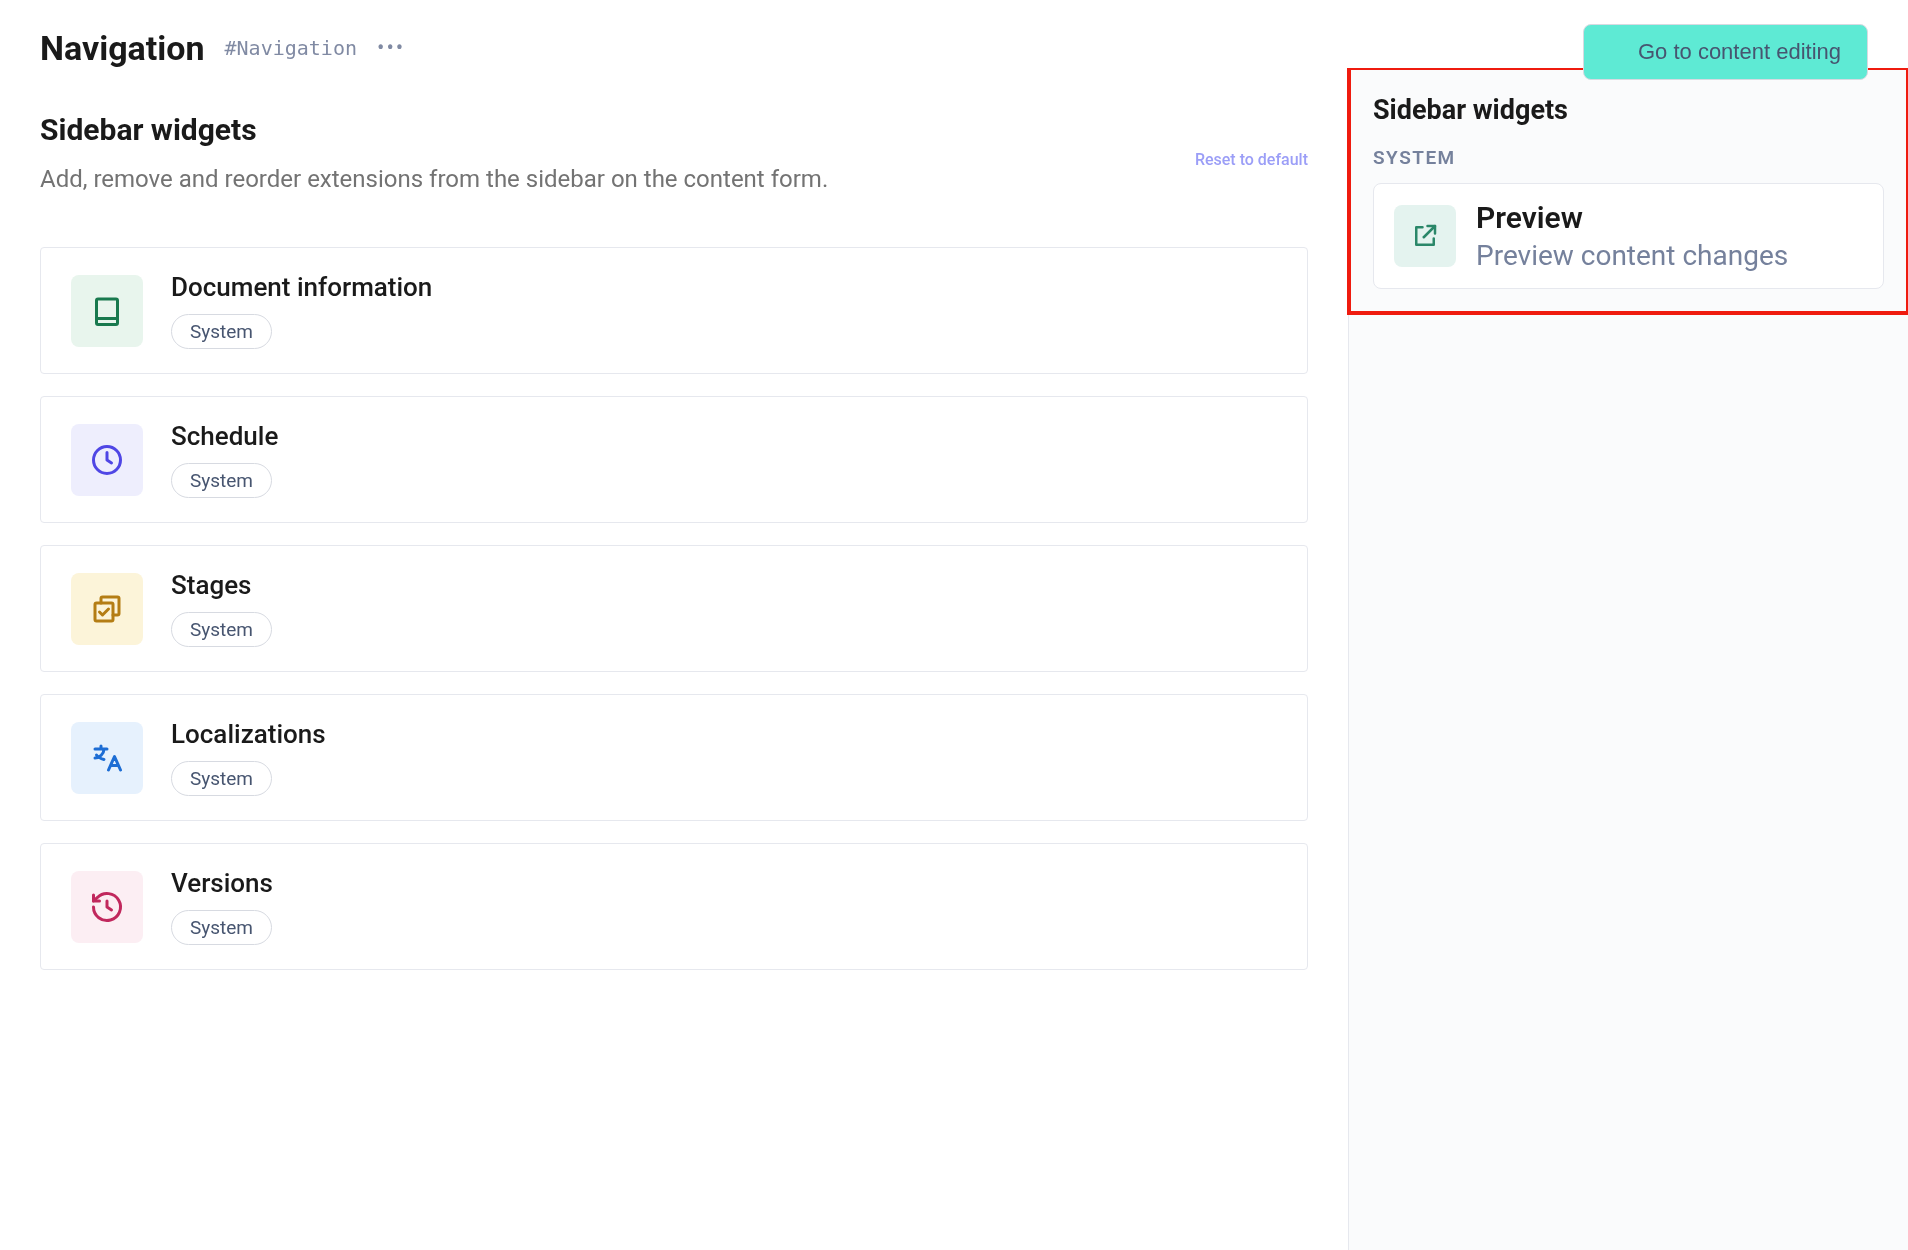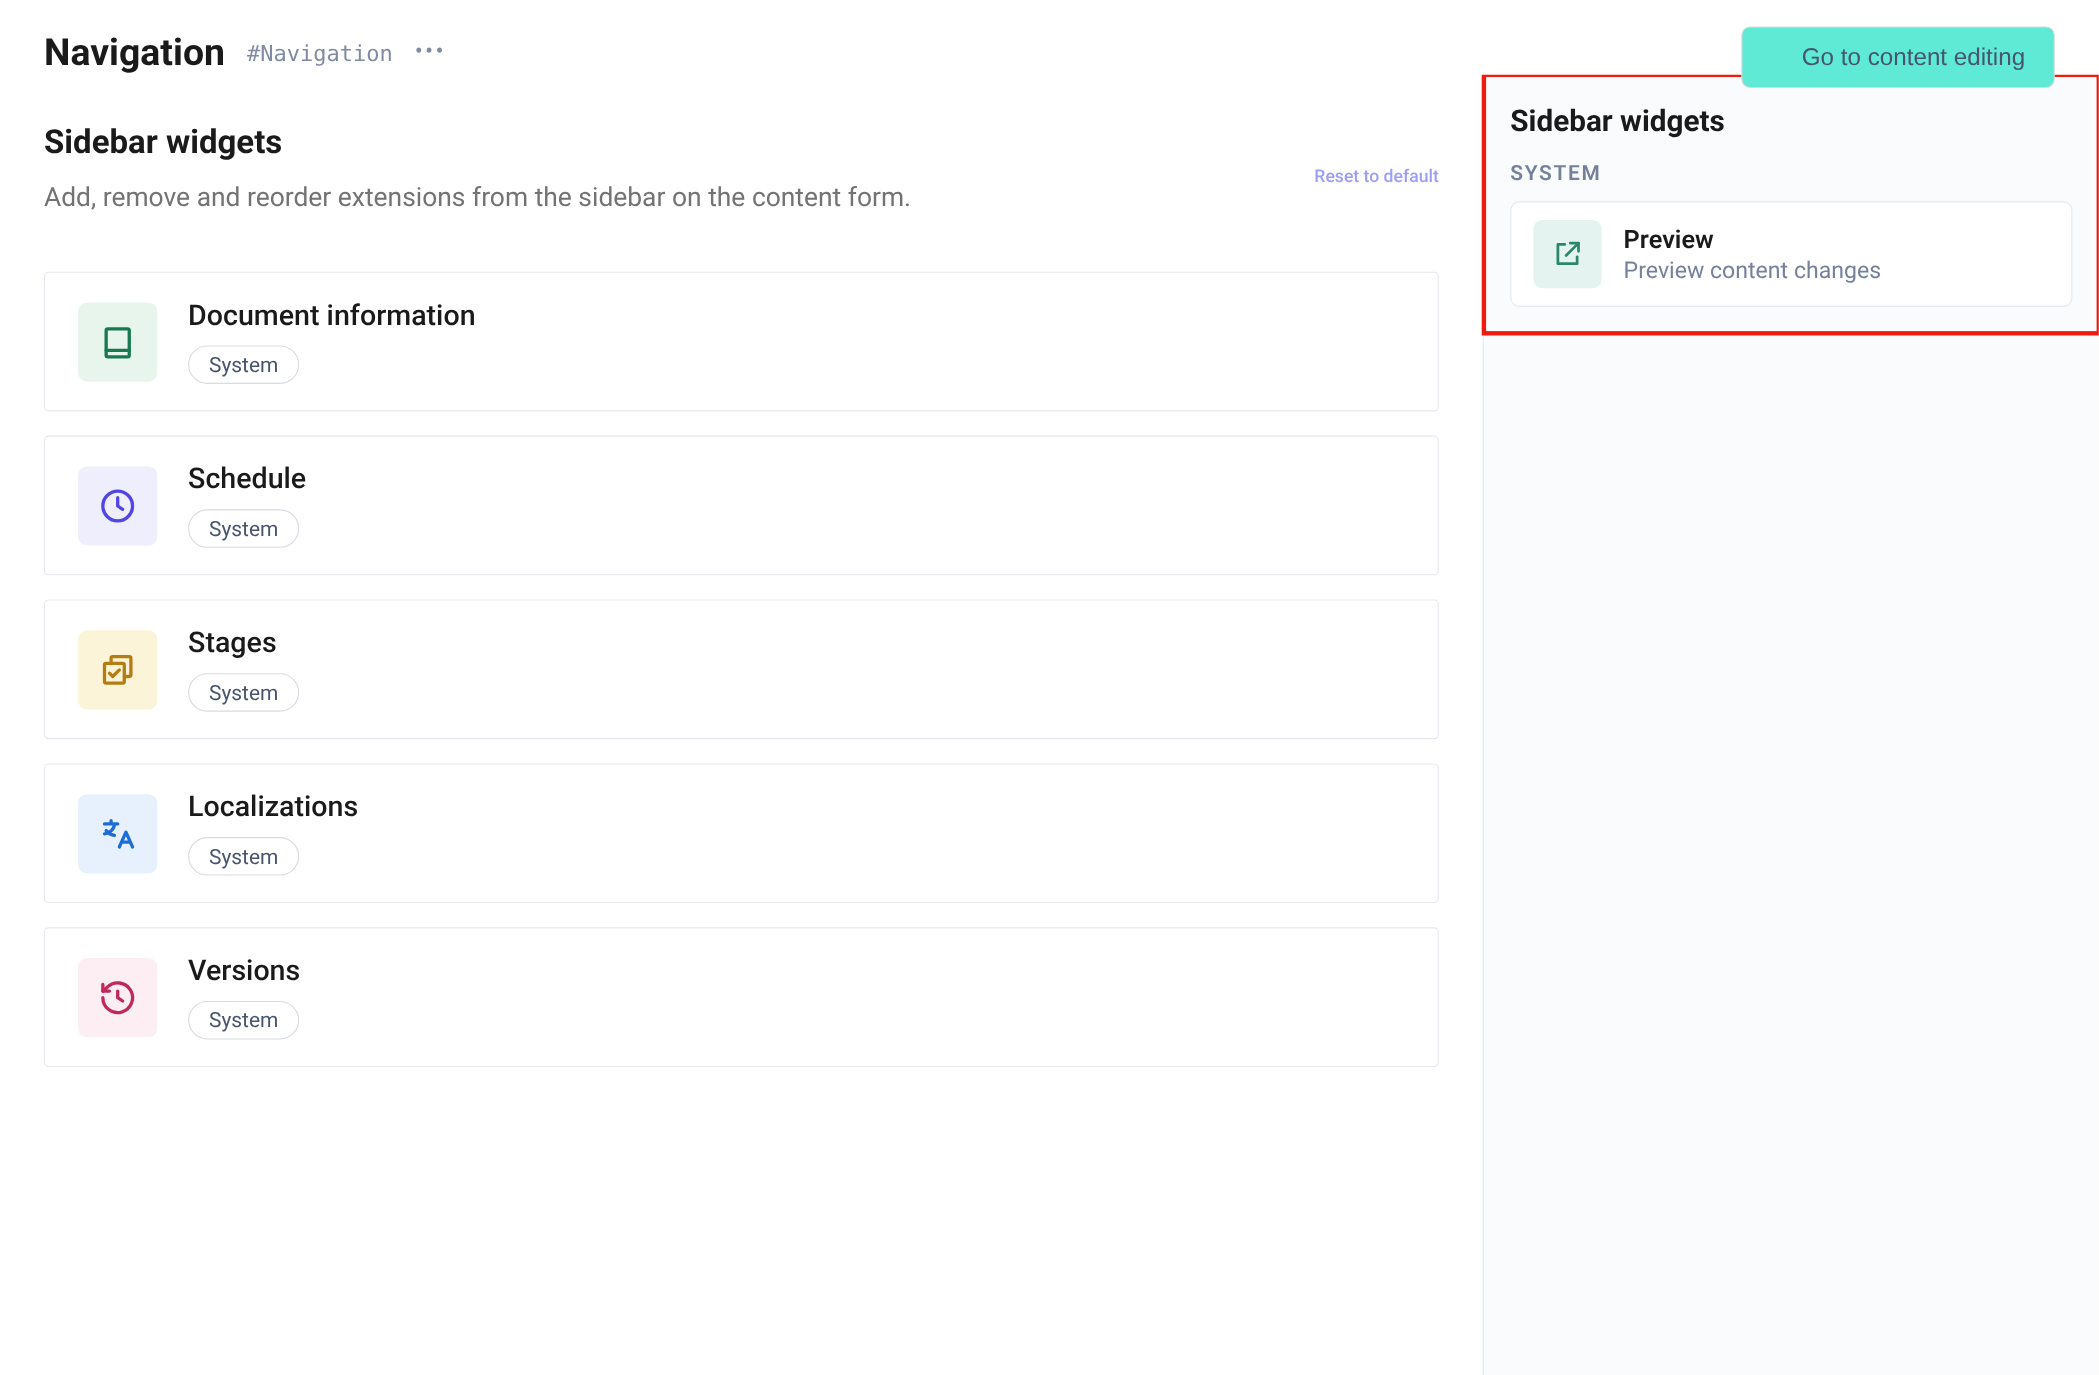--- a/index.html
+++ b/index.html
@@ -285,27 +285,27 @@
       stroke: #2a8769;
     }
     
     .panel-card-info {
       display: flex;
       flex-direction: column;
       gap: 4px;
     }
     
     .panel-card-name {
-      font-size: 23px;
+      font-size: 30px;
       font-weight: 600;
       color: #1a1a1a;
     }
     
     .panel-card-desc {
-      font-size: 21px;
+      font-size: 28px;
       color: #75819c;
     }
     
     .icon-stroke {
       fill: none;
       stroke-width: 2;
       stroke-linecap: round;
       stroke-linejoin: round;
     }
   </style>

